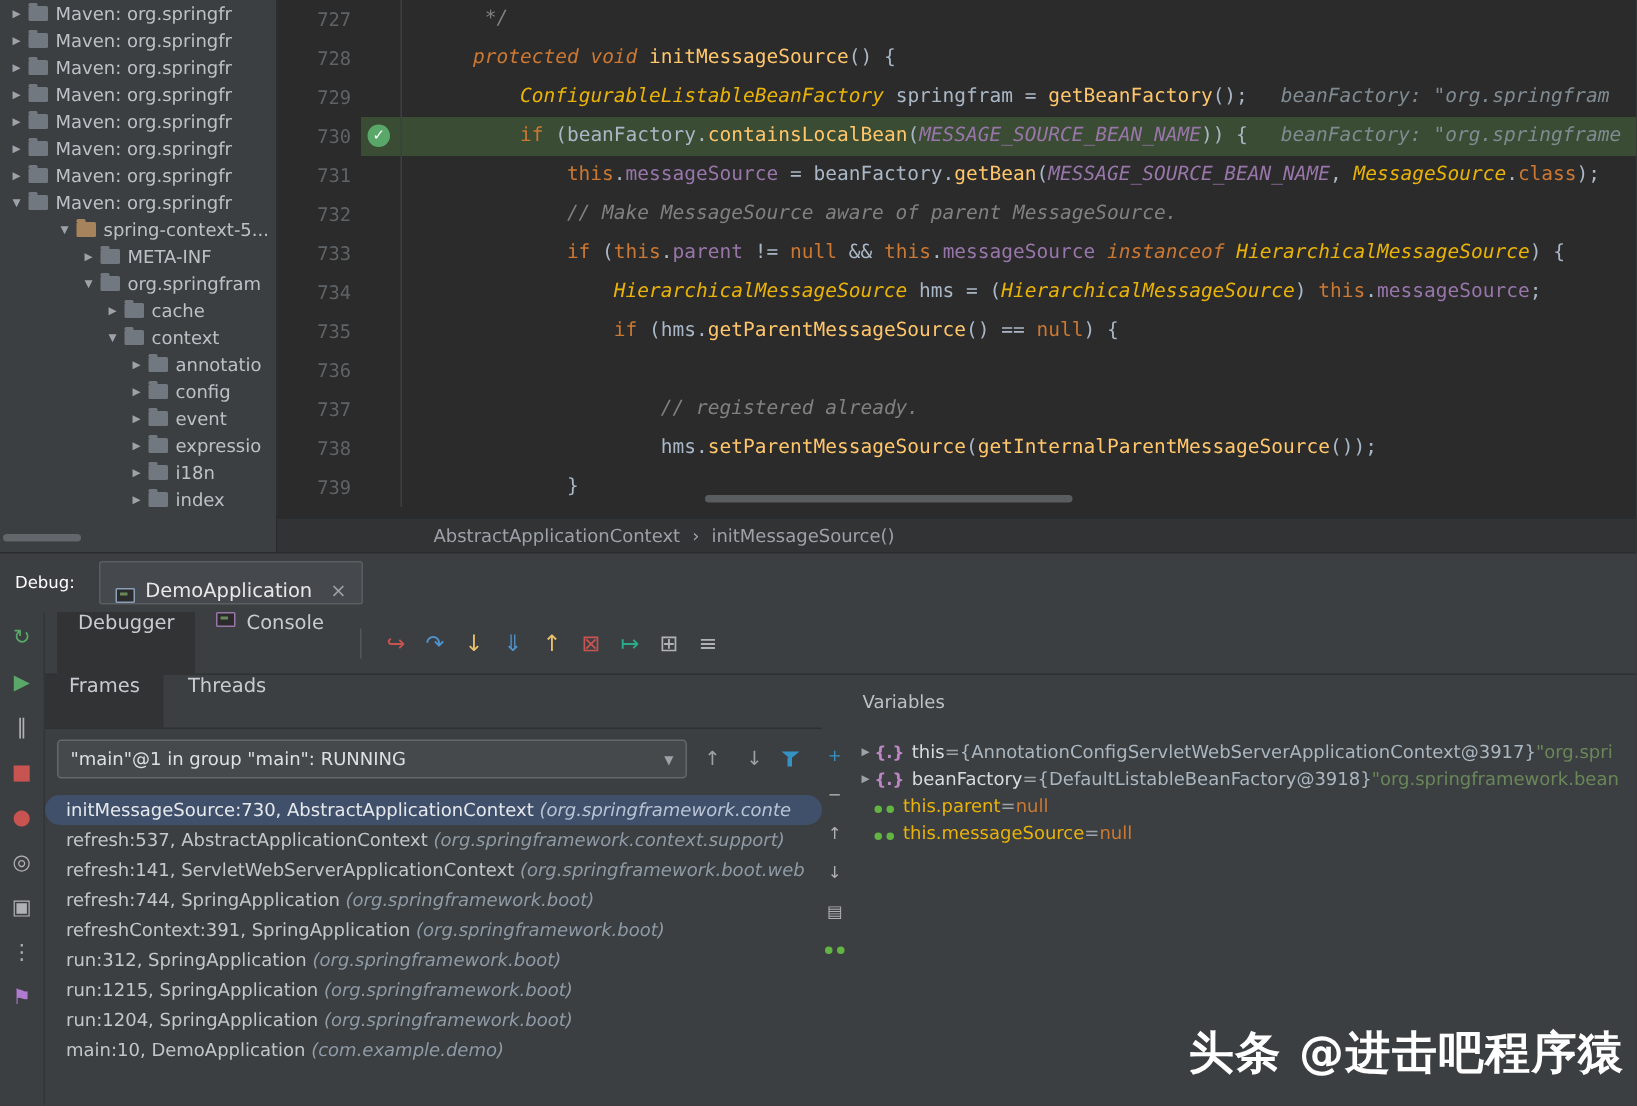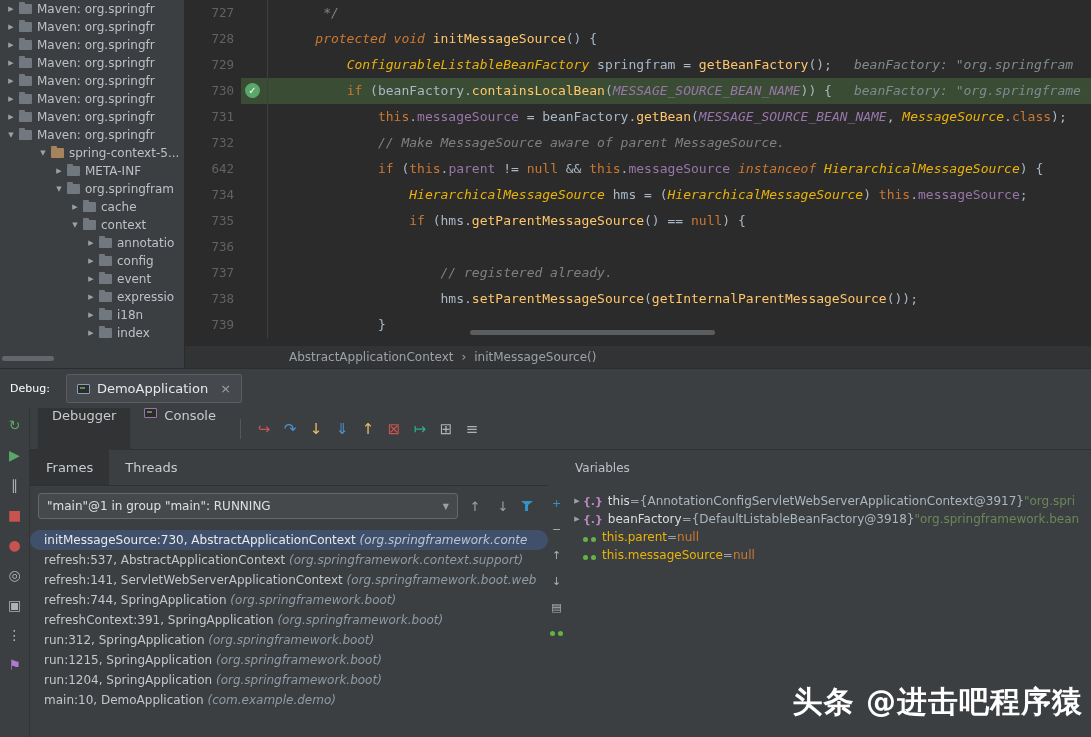--- a/index.html
+++ b/index.html
@@ -31,21 +31,21 @@
 .mth{color:#ffc66b;} .cls{color:#eab308;font-style:italic;}
 .fld{color:#9876aa;} .cst{color:#9876aa;font-style:italic;} .cmt{color:#808080;font-style:italic;}
 .hint{color:#7f8b91;font-style:italic;margin-left:22px;}
 .hscroll{position:absolute;left:285px;top:330px;width:245px;height:5px;border-radius:3px;background:#5a5d5f;}
 .breadcrumb{height:23px;margin-top:auto;background:#313335;display:flex;align-items:center;
   padding-left:104px;font-size:12px;color:#9da2a8;gap:8px;border-top:1px solid #282a2c;}
 
 
 .debug-header{height:40px;background:#3c3f41;border-top:1px solid #2a2c2e;display:flex;align-items:center;padding-left:10px;}
 .debug-label{font-size:11px;color:#ffffff;margin-right:16px;}
-.debug-tab{height:29px;display:flex;align-items:center;gap:7px;background:#45494d;border:1px solid #5a5e62;
+.debug-tab{height:29px;display:flex;align-items:flex-end;gap:7px;background:#45494d;border:1px solid #5a5e62;
   border-radius:2px;padding:0 10px;color:#e8e8e8;font-size:13px;}
 .mini-screen{width:13px;height:10px;border:1px solid #8aa0b8;border-radius:1px;background:#2b2b2b;position:relative;flex:none;}
 .mini-screen.purple{border-color:#9876aa;}
 .mini-screen::after{content:"";position:absolute;left:2px;top:2px;width:5px;height:2px;background:#6a8759;}
 .tab-close{color:#9da2a8;font-size:13px;margin-left:5px;}
 
 
 .bottom{display:flex;height:329px;}
 .left-strip{width:30px;background:#3c3f41;border-right:1px solid #323537;display:flex;flex-direction:column;
   align-items:center;padding-top:7px;gap:10px;flex:none;}
@@ -53,21 +53,21 @@
 .right-col{flex:1;display:flex;flex-direction:column;min-width:0;}
 .debug-toolbar{height:42px;display:flex;align-items:center;background:#3c3f41;border-bottom:1px solid #2e3133;padding-left:8px;flex:none;}
 .dbg-tab{height:42px;display:flex;gap:7px;padding:0 14px;font-size:13px;color:#c7ccd1;}
 .dbg-tab.selected{background:#313335;}
 .tool-sep{width:1px;height:20px;background:#54585b;margin:0 10px;}
 #step-icons{display:flex;align-items:center;}
 .step-icon{width:26px;text-align:center;font-size:15px;}
 .content-row{flex:1;display:flex;min-width:0;}
 .frames-panel{width:518px;display:flex;flex-direction:column;background:#3c3f41;flex:none;}
 .ft-tabs{height:36px;display:flex;border-bottom:1px solid #2e3133;flex:none;}
-.ft-tab{padding:0 16px;display:flex;align-items:center;font-size:13px;color:#c7ccd1;}
+.ft-tab{padding:0 16px;display:flex;font-size:13px;color:#c7ccd1;}
 .ft-tab.selected{background:#313335;}
 .thread-row{height:40px;display:flex;align-items:center;padding-left:8px;gap:6px;flex:none;}
 .combo{width:420px;height:26px;background:#45494c;border:1px solid #646869;border-radius:3px;display:flex;
   align-items:center;padding:0 8px;font-size:12px;color:#dde0e3;white-space:nowrap;overflow:hidden;}
 .combo-caret{margin-left:auto;font-size:8px;color:#9da2a8;padding-left:6px;}
 .tb-icon{width:22px;text-align:center;font-size:13px;color:#9da2a8;}
 .funnel{width:14px;height:14px;position:relative;}
 .funnel::before{content:"";position:absolute;left:1px;top:2px;border-left:6px solid transparent;border-right:6px solid transparent;border-top:5px solid #3592c4;}
 .funnel::after{content:"";position:absolute;left:5px;top:6px;width:3px;height:6px;background:#3592c4;}
 .frames-list{flex:1;overflow:hidden;padding-top:4px;}
@@ -230,21 +230,21 @@
             <span class="lnum">731</span>
             <span class="gut"></span>
             <span class="code"><span class="pln">            </span><span class="kw">this</span><span class="pln">.</span><span class="fld">messageSource</span><span class="pln"> = beanFactory.</span><span class="mth">getBean</span><span class="pln">(</span><span class="cst">MESSAGE_SOURCE_BEAN_NAME</span><span class="pln">, </span><span class="cls">MessageSource</span><span class="pln">.</span><span class="kw">class</span><span class="pln">);</span></span>
           </div>
           <div class="eline">
             <span class="lnum">732</span>
             <span class="gut"></span>
             <span class="code"><span class="pln">            </span><span class="cmt">// Make MessageSource aware of parent MessageSource.</span></span>
           </div>
           <div class="eline">
-            <span class="lnum">642</span>
+            <span class="lnum">733</span>
             <span class="gut"></span>
             <span class="code"><span class="pln">            </span><span class="kw">if</span><span class="pln"> (</span><span class="kw">this</span><span class="pln">.</span><span class="fld">parent</span><span class="pln"> != </span><span class="kw">null</span><span class="pln"> &amp;&amp; </span><span class="kw">this</span><span class="pln">.</span><span class="fld">messageSource</span><span class="pln"> </span><span class="kw-i">instanceof</span><span class="pln"> </span><span class="cls">HierarchicalMessageSource</span><span class="pln">) {</span></span>
           </div>
           <div class="eline">
             <span class="lnum">734</span>
             <span class="gut"></span>
             <span class="code"><span class="pln">                </span><span class="cls">HierarchicalMessageSource</span><span class="pln"> hms = (</span><span class="cls">HierarchicalMessageSource</span><span class="pln">) </span><span class="kw">this</span><span class="pln">.</span><span class="fld">messageSource</span><span class="pln">;</span></span>
           </div>
           <div class="eline">
             <span class="lnum">735</span>

